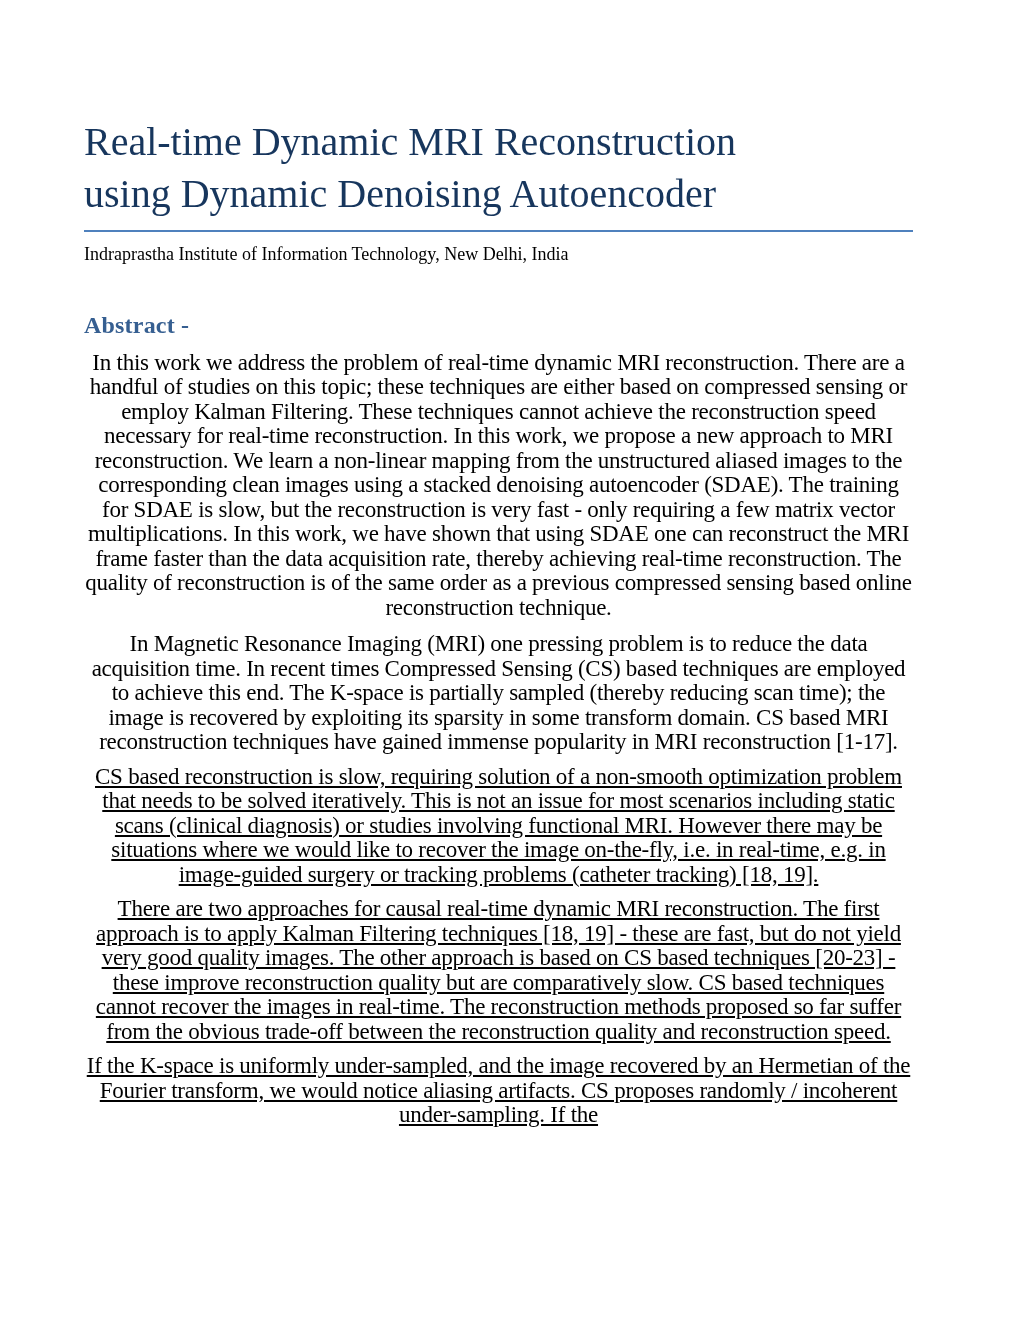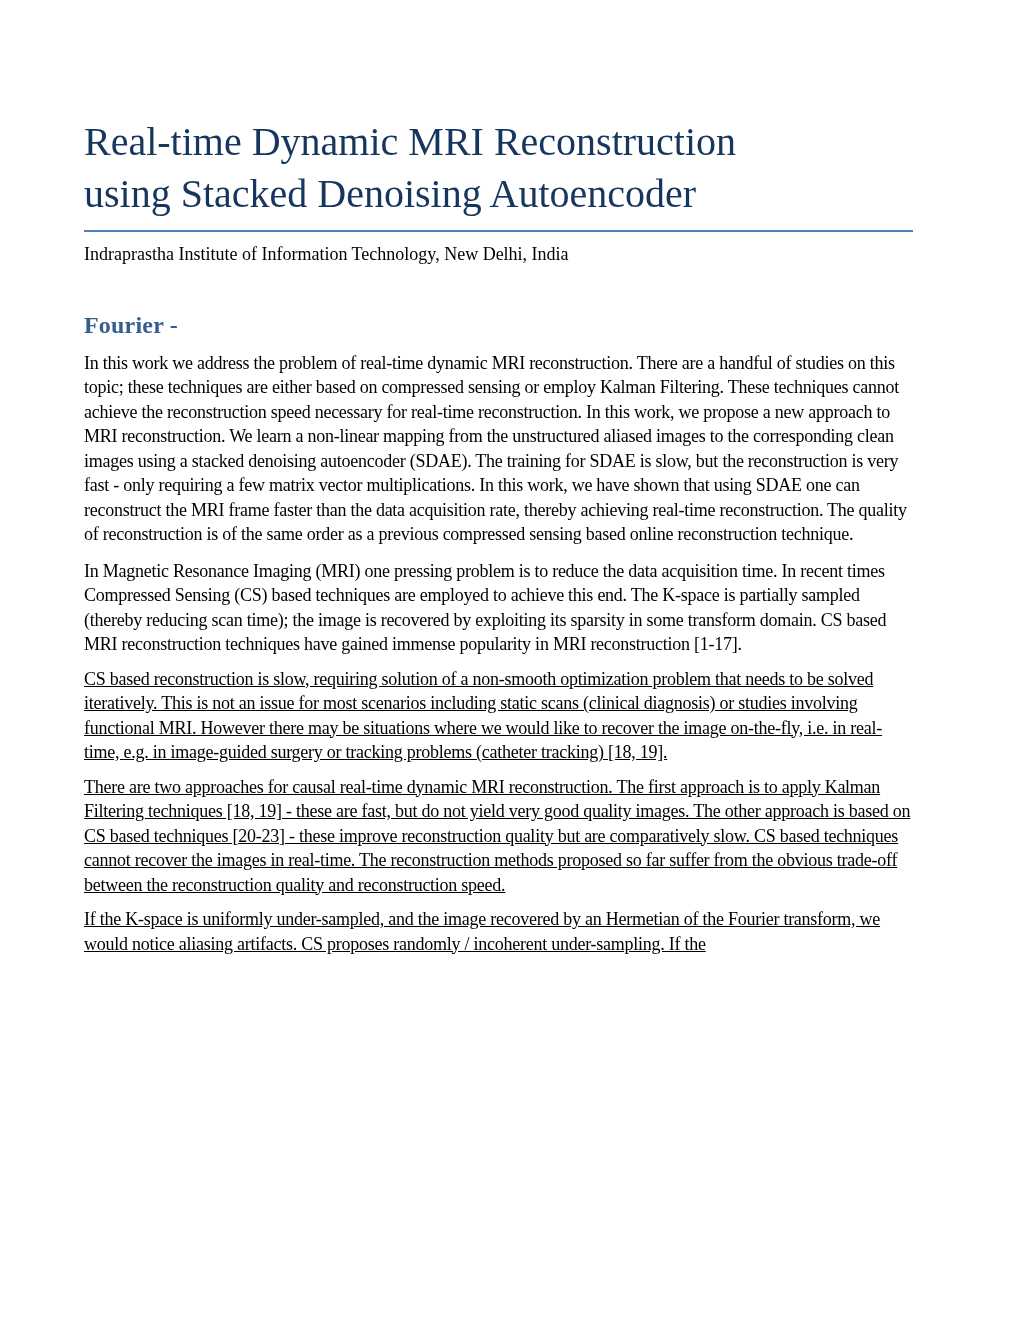--- a/index.html
+++ b/index.html
@@ -44,42 +44,42 @@
     font-size: 24px;
     line-height: 28px;
     font-weight: 700;
     color: var(--heading);
     letter-spacing: 0.2px;
   }
   .section-abstract h2 { margin-top: 44px; }
   .section-introduction h2 { margin-top: 42px; }
   .section p.body-para {
     margin: 12px 0 0 0;
-    font-size: 18px;
+    font-size: 23px;
     line-height: 24.5px;
     letter-spacing: -0.25px;
-    text-align: left;
+    text-align: center;
   }
   .section p.body-para + p.body-para { margin-top: 10px; text-decoration: underline; }
 </style>
 </head>
 <body>
 
 <div class="page">
 
   <h1 class="title">
     <span class="title-line">Real-time Dynamic MRI Reconstruction</span>
-    <span class="title-line">using Stacked Denoising Autoencoder</span>
+    <span class="title-line">using Dynamic Denoising Autoencoder</span>
   </h1>
 
 
   <p class="affiliation">Indraprastha Institute of Information Technology, New Delhi, India</p>
 
   <section class="section section-abstract">
-    <h2 class="section-heading">Fourier -</h2>
+    <h2 class="section-heading">Abstract -</h2>
     <p class="body-para">In this work we address the problem of real-time dynamic MRI reconstruction. There are a handful of studies on this topic; these techniques are either based on compressed sensing or employ Kalman Filtering. These techniques cannot achieve the reconstruction speed necessary for real-time reconstruction. In this work, we propose a new approach to MRI reconstruction. We learn a non-linear mapping from the unstructured aliased images to the corresponding clean images using a stacked denoising autoencoder (SDAE). The training for SDAE is slow, but the reconstruction is very fast - only requiring a few matrix vector multiplications. In this work, we have shown that using SDAE one can reconstruct the MRI frame faster than the data acquisition rate, thereby achieving real-time reconstruction. The quality of reconstruction is of the same order as a previous compressed sensing based online reconstruction technique.</p>
   </section>
 
   <section class="section section-introduction">
     <p class="body-para">In Magnetic Resonance Imaging (MRI) one pressing problem is to reduce the data acquisition time. In recent times Compressed Sensing (CS) based techniques are employed to achieve this end. The K-space is partially sampled (thereby reducing scan time); the image is recovered by exploiting its sparsity in some transform domain. CS based MRI reconstruction techniques have gained immense popularity in MRI reconstruction [1-17].</p>
     <p class="body-para">CS based reconstruction is slow, requiring solution of a non-smooth optimization problem that needs to be solved iteratively. This is not an issue for most scenarios including static scans (clinical diagnosis) or studies involving functional MRI. However there may be situations where we would like to recover the image on-the-fly, i.e. in real-time, e.g. in image-guided surgery or tracking problems (catheter tracking) [18, 19].</p>
     <p class="body-para">There are two approaches for causal real-time dynamic MRI reconstruction. The first approach is to apply Kalman Filtering techniques [18, 19] - these are fast, but do not yield very good quality images. The other approach is based on CS based techniques [20-23] - these improve reconstruction quality but are comparatively slow. CS based techniques cannot recover the images in real-time. The reconstruction methods proposed so far suffer from the obvious trade-off between the reconstruction quality and reconstruction speed.</p>
     <p class="body-para">If the K-space is uniformly under-sampled, and the image recovered by an Hermetian of the Fourier transform, we would notice aliasing artifacts. CS proposes randomly / incoherent under-sampling. If the</p>
   </section>
 

